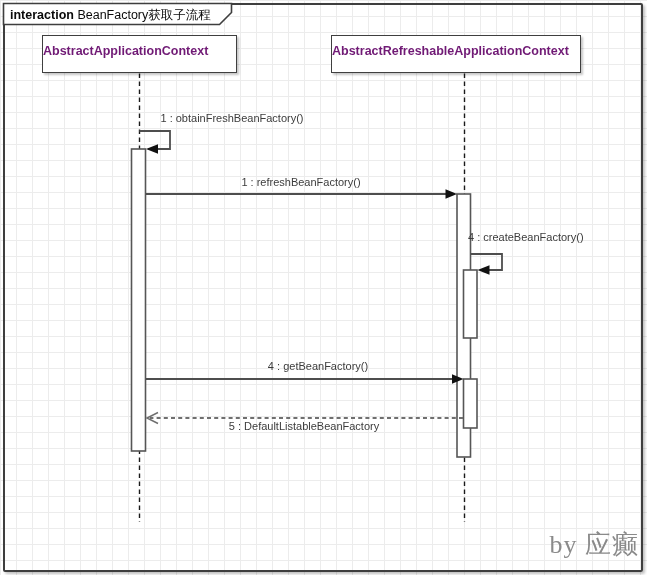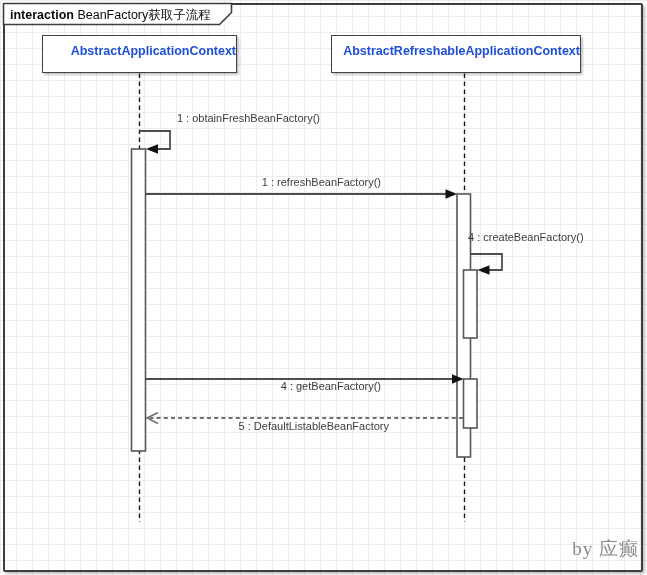--- a/index.html
+++ b/index.html
@@ -22,34 +22,34 @@
   .frame-title{
     position:absolute;left:10px;top:7px;z-index:3;
     font-size:12.5px;color:#0a0a0a;white-space:nowrap;
   }
   .frame-title .kw{font-weight:bold;}
   .head{
     position:absolute;top:35px;height:38px;z-index:3;
     background:#ffffff;border:1.7px solid #3f3f3f;
     box-shadow:2px 2px 2px rgba(0,0,0,0.22);
     box-sizing:border-box;
-    display:flex;justify-content:flex-end;align-items:flex-start;
+    display:flex;justify-content:flex-start;align-items:flex-start;
     padding-top:8px;
-    font-weight:bold;font-size:12.5px;color:#1d4ed8;white-space:nowrap;
+    font-weight:bold;font-size:12.5px;color:#701a75;white-space:nowrap;
   }
   .head1{left:42px;width:195px;}
   .head2{left:331px;width:250px;}
   .msg-label{
     position:absolute;z-index:3;font-size:11px;color:#3c3c3c;white-space:nowrap;
   }
-  .centered{text-align:right;}
+  .centered{text-align:center;}
   .watermark{
     position:absolute;right:8px;bottom:13px;z-index:3;
     font-family:"Liberation Serif","DejaVu Serif",serif;
-    font-size:19px;color:#8a8a8a;letter-spacing:1px;
+    font-size:26px;color:#8a8a8a;letter-spacing:1px;
   }
 </style>
 </head>
 <body>
 
 <div class="canvas">
 
   <div class="frame"></div>
 
   <svg class="overlay" width="647" height="575" viewBox="0 0 647 575">
@@ -88,17 +88,17 @@
   <div class="head head1">
     <span>AbstractApplicationContext</span>
   </div>
   <div class="head head2">
     <span>AbstractRefreshableApplicationContext</span>
   </div>
 
   <div class="msg-label centered" style="left:144px;top:112px;width:176px;">1 : obtainFreshBeanFactory()</div>
   <div class="msg-label centered" style="left:221px;top:176px;width:160px;">1 : refreshBeanFactory()</div>
   <div class="msg-label" style="left:468px;top:231px;">4 : createBeanFactory()</div>
-  <div class="msg-label centered" style="left:221px;top:360px;width:160px;margin-top:20px;">4 : getBeanFactory()</div>
+  <div class="msg-label centered" style="left:238px;top:360px;width:160px;">4 : getBeanFactory()</div>
   <div class="msg-label centered" style="left:219px;top:420px;width:170px;">5 : DefaultListableBeanFactory</div>
 
   <div class="watermark">by 应癫</div>
 </div>
 
 </body></html>

